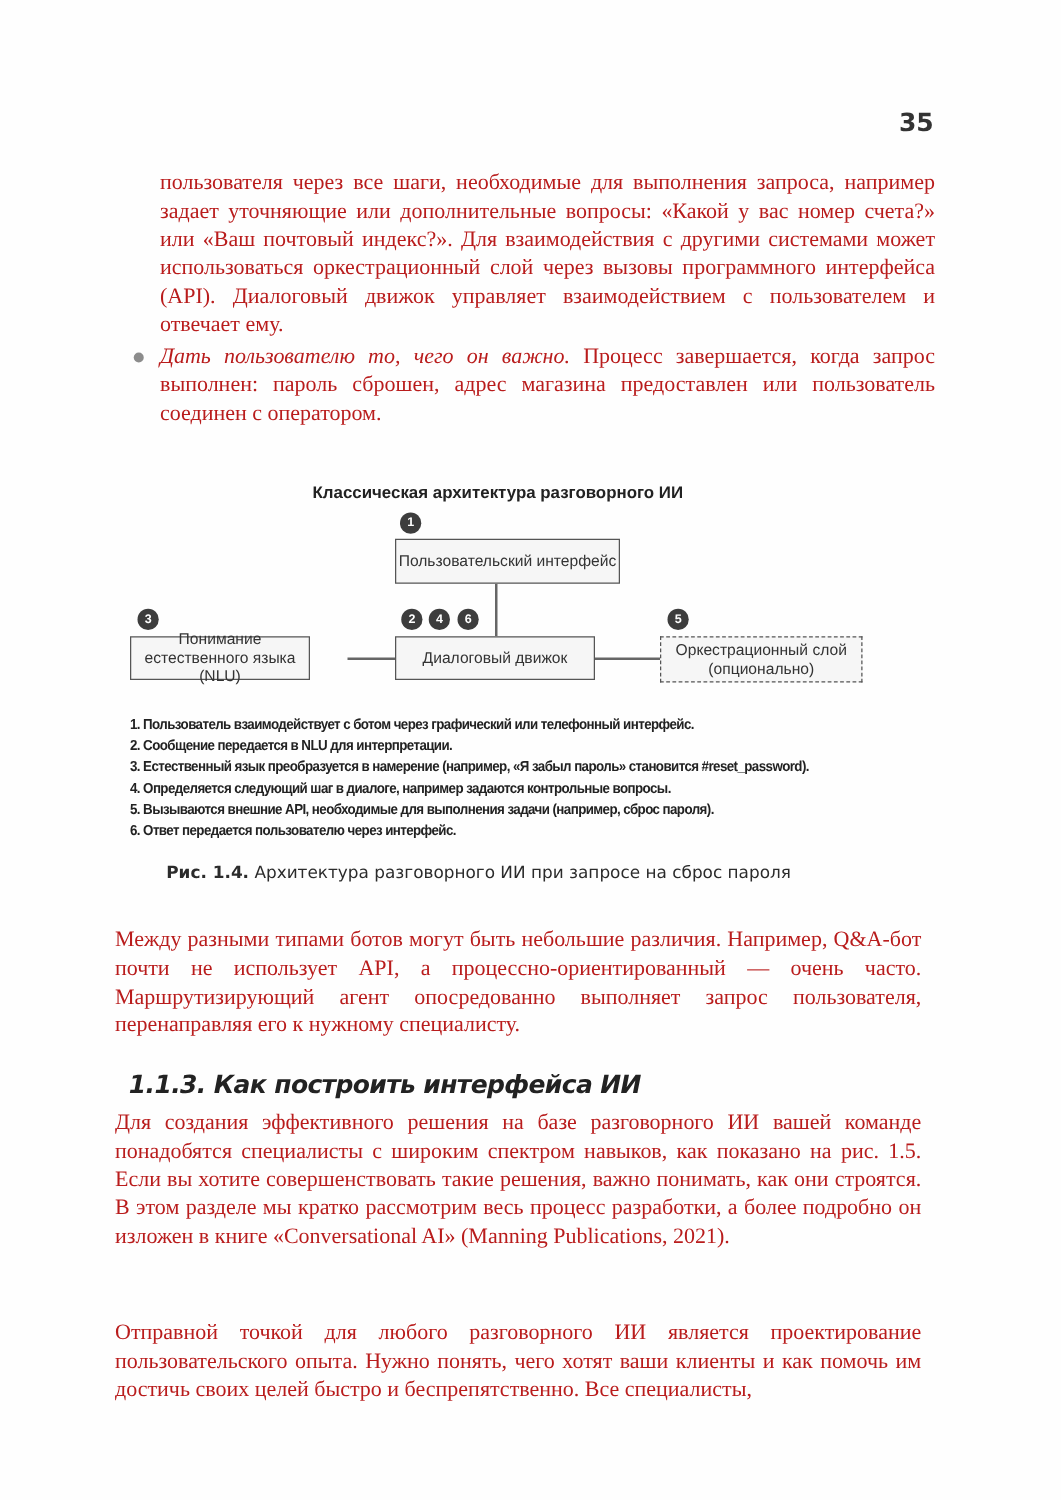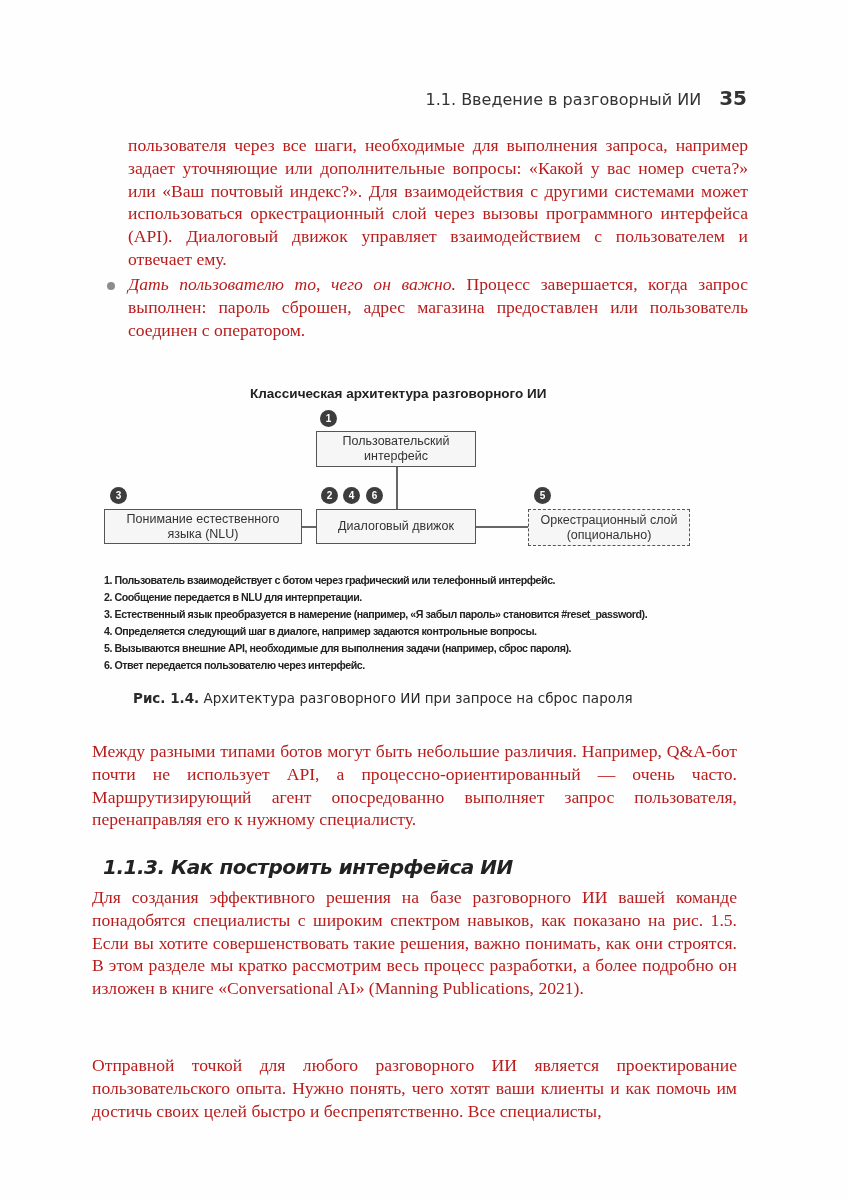--- a/index.html
+++ b/index.html
@@ -25,41 +25,40 @@
   .notes { left: 104px; top: 571px; width: 660px; font-family: "Liberation Sans", sans-serif; font-size: 11.6px; line-height: 17px;
     font-weight: bold; color: #222; letter-spacing: -0.5px; transform: scaleX(0.92); transform-origin: left top; }
   .caption { left: 104px; top: 690px; font-family: "DejaVu Sans", sans-serif; font-size: 13.5px; color: #2b2b2b; margin-left: 29px; }
   .caption b { font-weight: bold; }
   .h3 { left: 103px; top: 855px; font-family: "DejaVu Sans", sans-serif; font-size: 20px; font-weight: bold; font-style: italic; color: #222; letter-spacing: -0.5px; }
 </style>
 </head>
 <body>
 
 <div class="abs running-head">
-  <span class="sect">1.1. Введение в разговорный ИИ</span>
   <span class="pnum">35</span>
 </div>
 
 <div class="abs serif para" style="top:134px;">пользователя через все шаги, необходимые для выполнения запроса, например задает уточняющие или дополнительные вопросы: «Какой у вас номер счета?» или «Ваш почтовый индекс?». Для взаимодействия с другими системами может использоваться оркестрационный слой через вызовы программного интерфейса (API). Диалоговый движок управляет взаимодействием с пользователем и отвечает ему.</div>
 
 <div class="abs bullet-dot" style="left:107px; top:282px;"></div>
 <div class="abs serif para" style="top:273px;">
   <i>Дать пользователю то, чего он важно.</i><span> Процесс завершается, когда запрос выполнен: пароль сброшен, адрес магазина предоставлен или пользователь соединен с оператором.</span>
 </div>
 
 <div class="abs fig-title">Классическая архитектура разговорного ИИ</div>
 
 <div>
 
   <div class="line" style="left:396px; top:467px; width:1.5px; height:42px;"></div>
   <div class="line" style="left:278px; top:526px; width:38px; height:1.5px;"></div>
   <div class="line" style="left:476px; top:526px; width:52px; height:1.5px;"></div>
 
-  <div class="box" style="left:316px; top:431px; width:160px; height:36px;">Пользовательский интерфейс</div>
-  <div class="box" style="left:104px; top:509px; width:198px; height:35px; padding:0 4px;">Понимание естественного языка (NLU)</div>
+  <div class="box" style="left:316px; top:431px; width:180px; height:36px;">Пользовательский интерфейс</div>
+  <div class="box" style="left:104px; top:509px; width:144px; height:35px; padding:0 4px;">Понимание естественного языка (NLU)</div>
   <div class="box" style="left:316px; top:509px; width:160px; height:35px;">Диалоговый движок</div>
   <div class="box dashed" style="left:528px; top:509px; width:162px; height:37px; padding:0 10px;">Оркестрационный слой (опционально)</div>
 
   <div class="badge" style="left:320px; top:410px;">1</div>
   <div class="badge" style="left:110px; top:487px;">3</div>
   <div class="badge" style="left:321px; top:487px;">2</div>
   <div class="badge" style="left:343px; top:487px;">4</div>
   <div class="badge" style="left:366px; top:487px;">6</div>
   <div class="badge" style="left:534px; top:487px;">5</div>
 </div>

